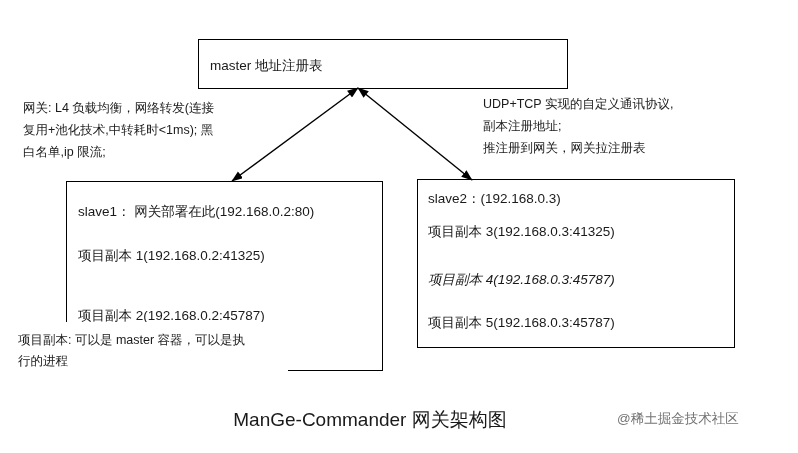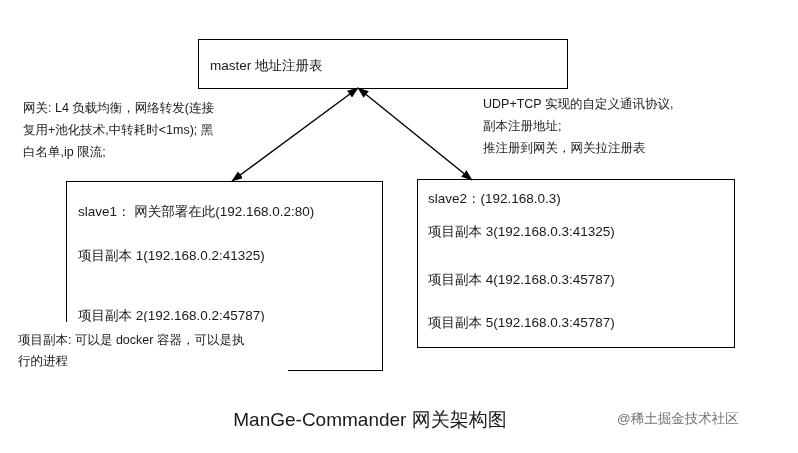--- a/index.html
+++ b/index.html
@@ -66,21 +66,21 @@
   }
 
   
   #s1-l0 { left: 78px;  top: 203px; }
   #s1-l1 { left: 78px;  top: 247px; }
   #s1-l2 { left: 78px;  top: 294px; margin-top: 13px; }
 
   
   #s2-l0 { left: 428px; top: 190px; }
   #s2-l1 { left: 428px; top: 223px; }
-  #s2-l2 { left: 428px; top: 271px; }
+  #s2-l2 { left: 428px; top: 271px; font-style: italic; }
   #s2-l3 { left: 428px; top: 314px; }
 
   
   .annotation {
     position: absolute;
     font-size: 12.5px;
     line-height: 1.75;
     color: #1a1a1a;
     white-space: pre-line;
   }
@@ -175,19 +175,19 @@
   </svg>
 
   <div class="mask" id="mask-s1-bottomleft"></div>
 
   <div class="annotation" id="note-left">网关: L4 负载均衡，网络转发(连接
 复用+池化技术,中转耗时&lt;1ms); 黑
 白名单,ip 限流;</div>
   <div class="annotation" id="note-right">UDP+TCP 实现的自定义通讯协议,
 副本注册地址;
 推注册到网关，网关拉注册表</div>
-  <div class="annotation" id="note-bottom">项目副本: 可以是 docker 容器，可以是执
+  <div class="annotation" id="note-bottom">项目副本: 可以是 master 容器，可以是执
 行的进程</div>
 
   <div id="caption">ManGe-Commander 网关架构图</div>
   <div id="watermark">@稀土掘金技术社区</div>
 
 </div>
 
 </body></html>

